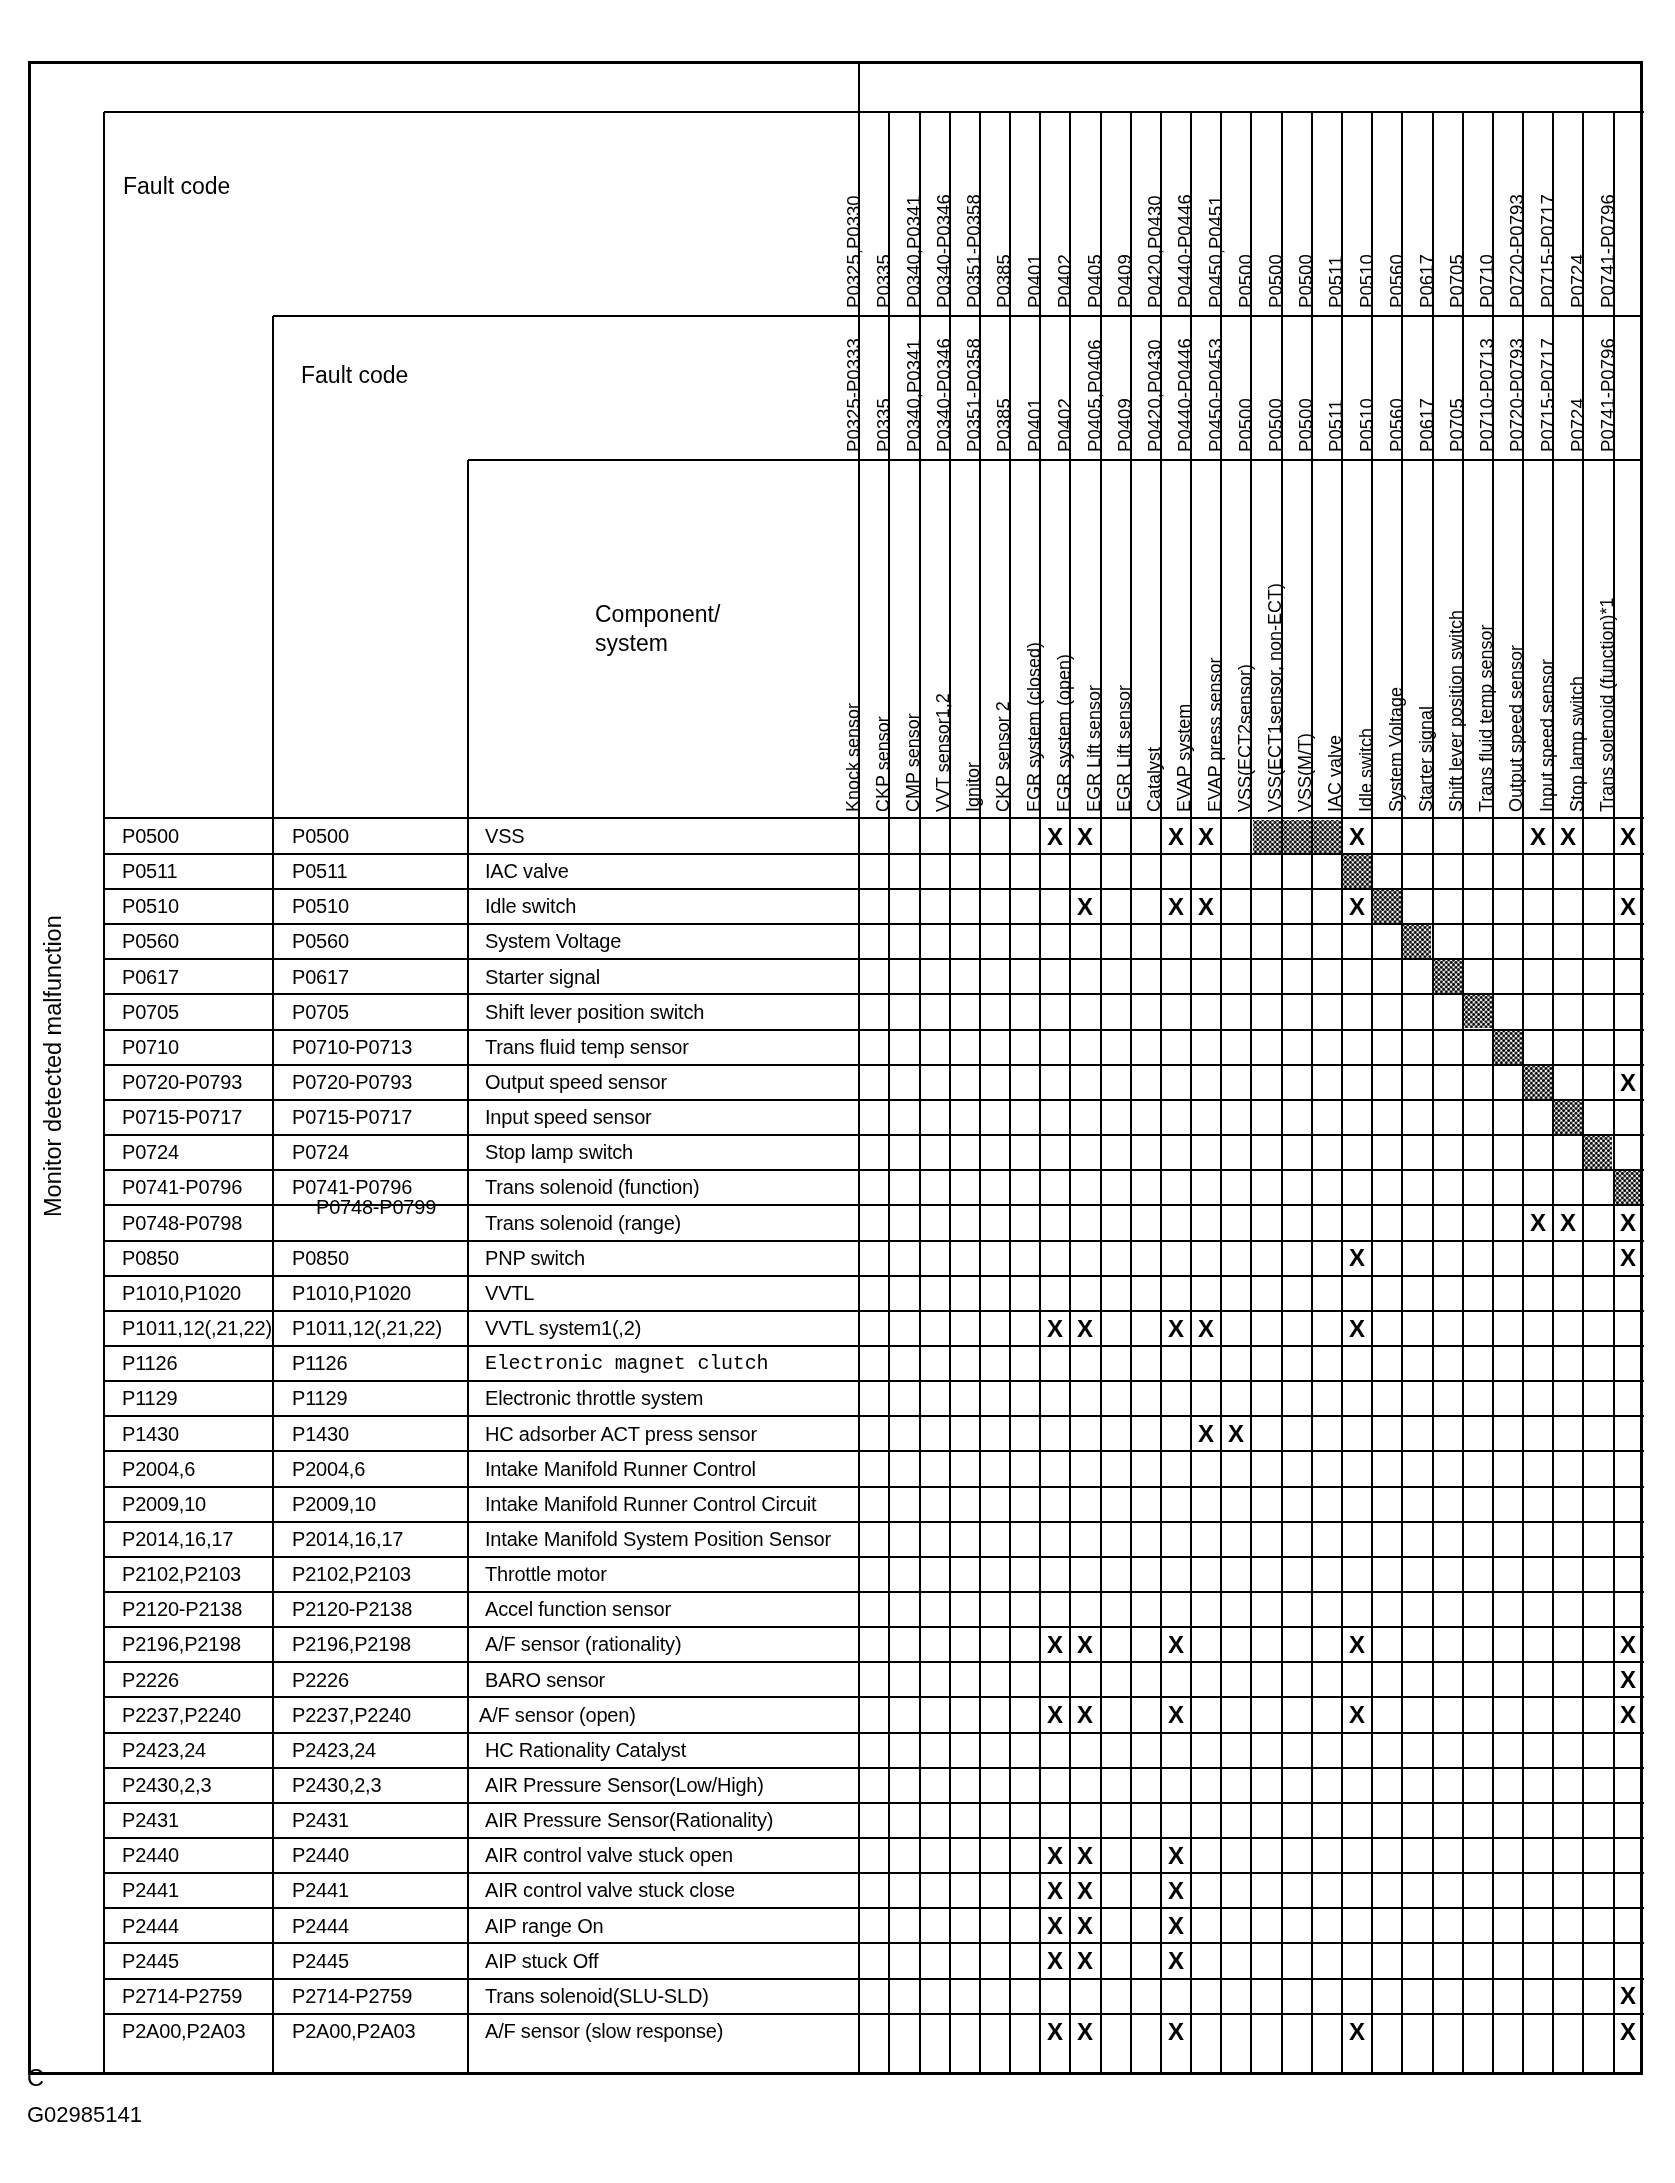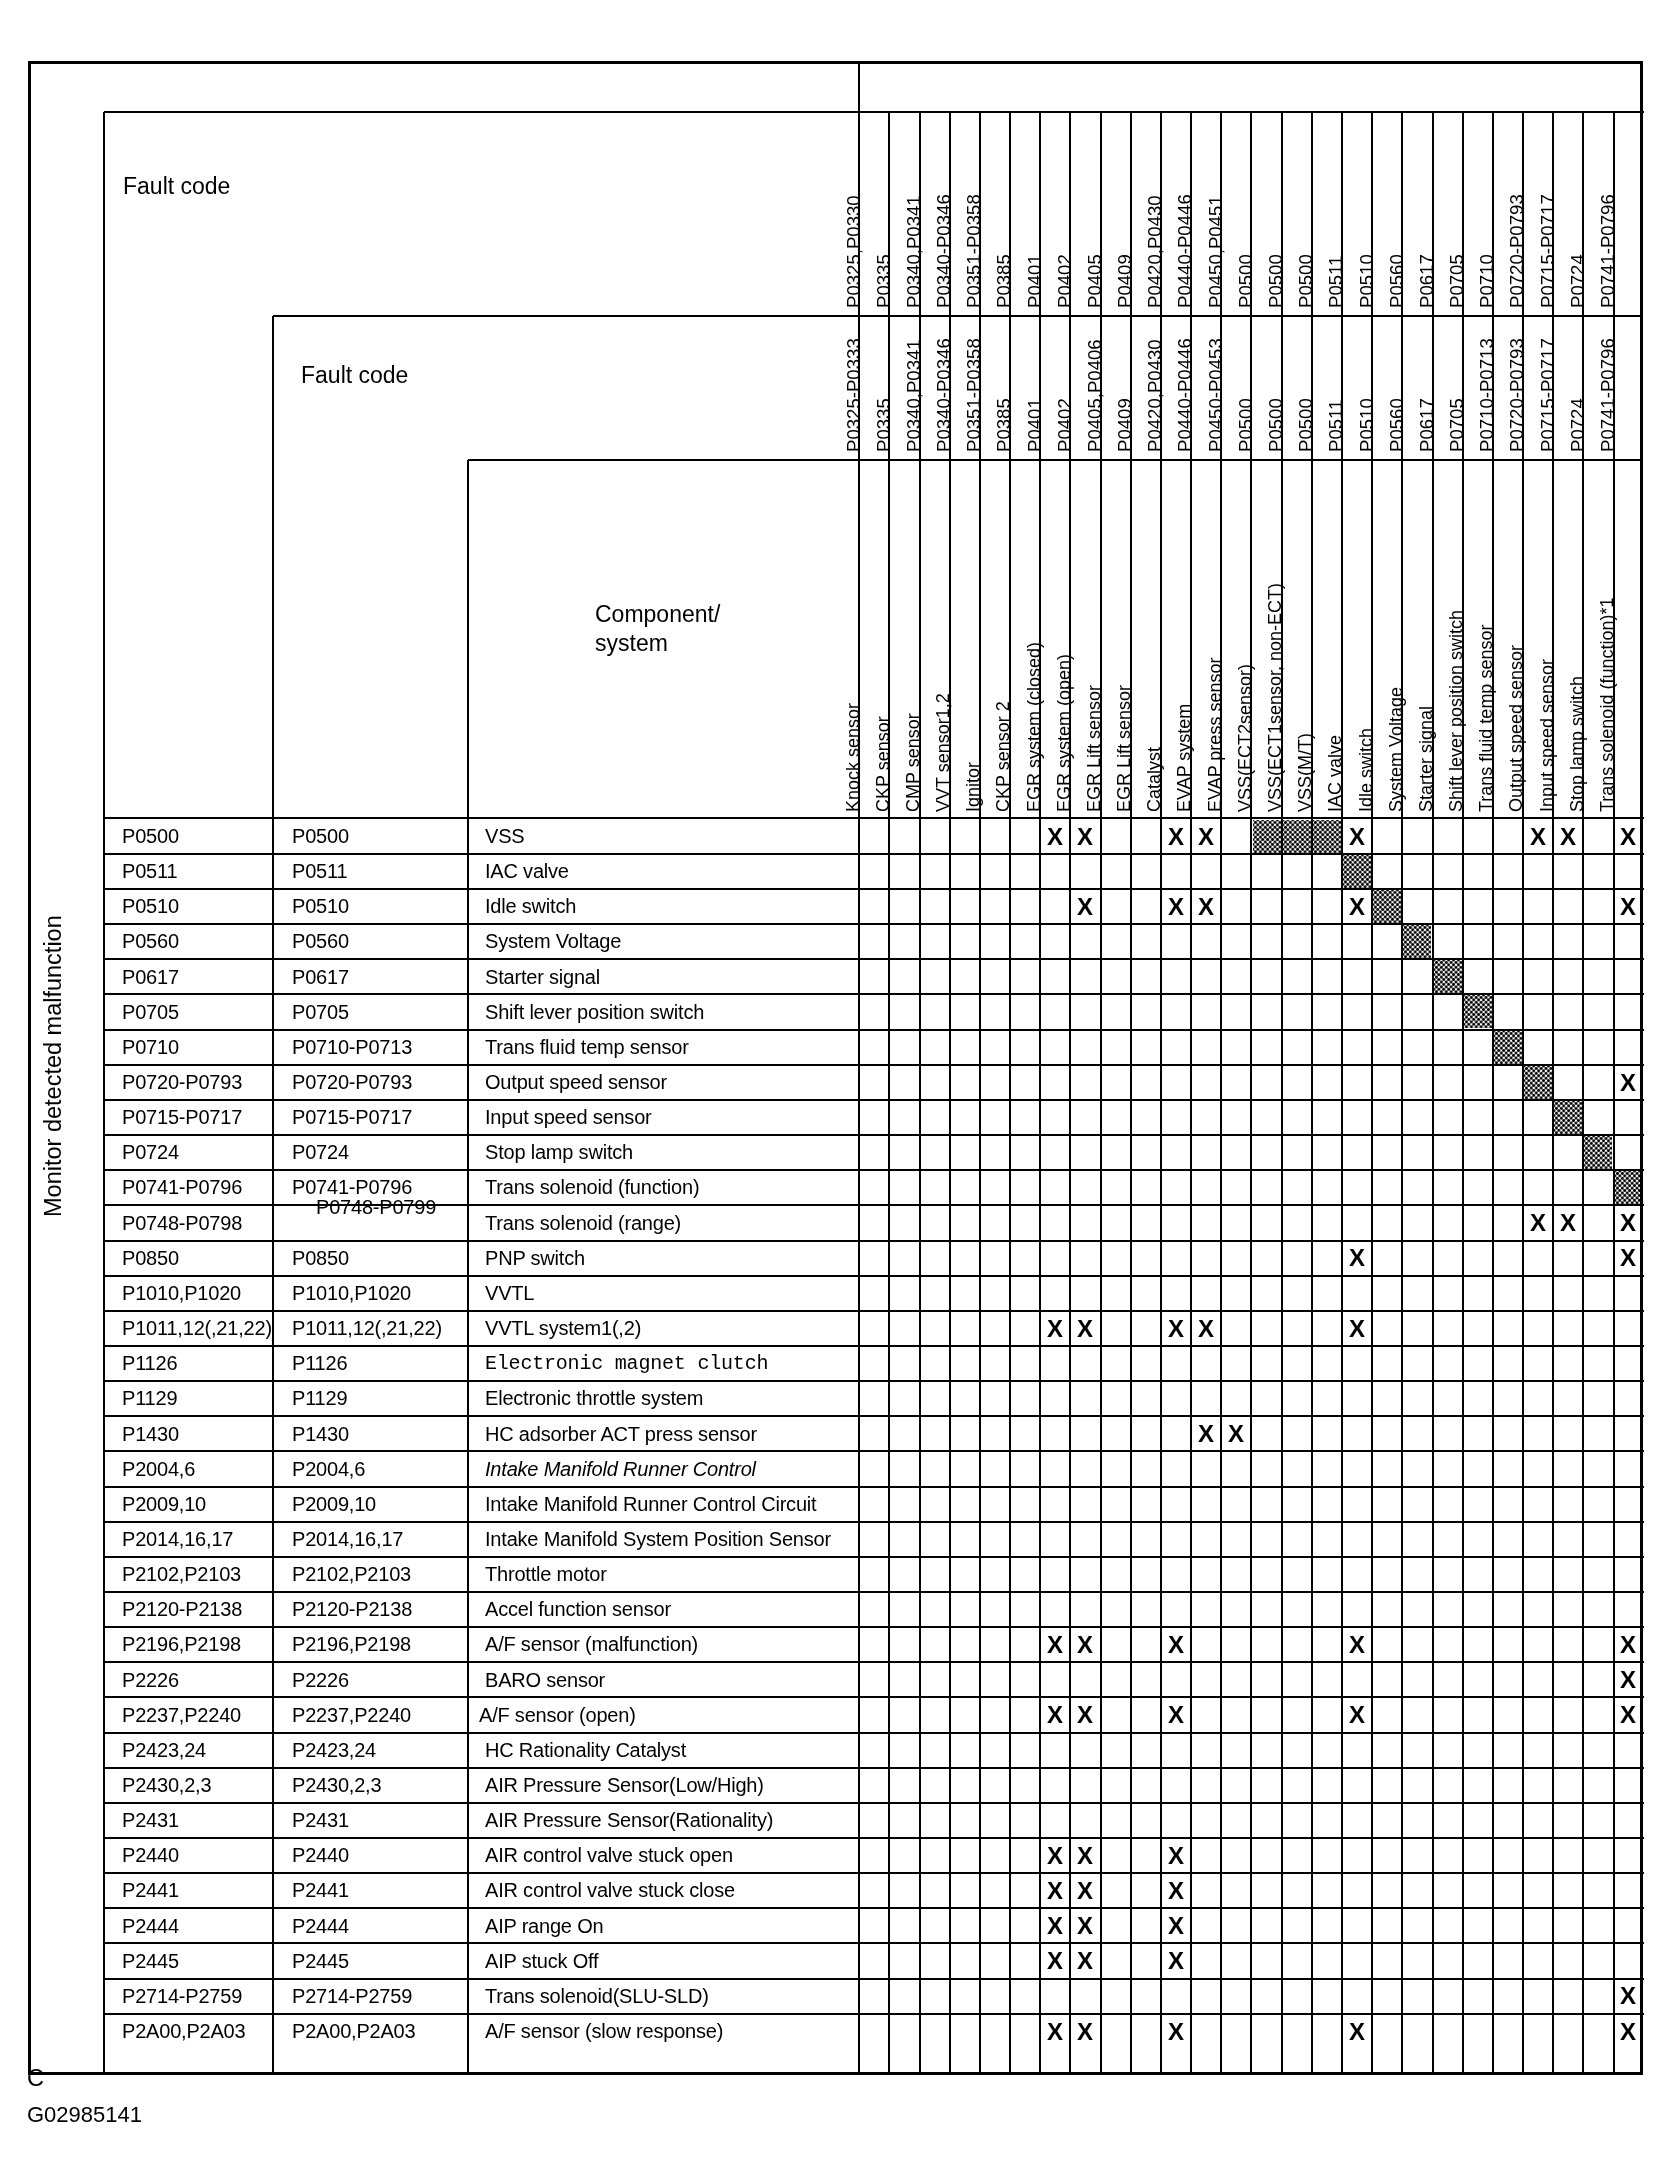--- a/index.html
+++ b/index.html
@@ -287,36 +287,36 @@
       <div class="rowtxt" style="left: 122px; top: 1387px;">P1129</div>
       <div class="rowtxt" style="left: 292px; top: 1387px;">P1129</div>
       <div class="rowtxt" style="left: 485px; top: 1387px;">Electronic throttle system</div>
       <div class="rowtxt" style="left: 122px; top: 1423px;">P1430</div>
       <div class="rowtxt" style="left: 292px; top: 1423px;">P1430</div>
       <div class="rowtxt" style="left: 485px; top: 1423px;">HC adsorber ACT press sensor</div>
       <div class="xmark" style="left: 1191px; top: 1416px; width: 30px; height: 35px;">X</div>
       <div class="xmark" style="left: 1221px; top: 1416px; width: 30px; height: 35px;">X</div>
       <div class="rowtxt" style="left: 122px; top: 1458px;">P2004,6</div>
       <div class="rowtxt" style="left: 292px; top: 1458px;">P2004,6</div>
-      <div class="rowtxt" style="left: 485px; top: 1458px; font-style: italic;">Intake Manifold Runner Control</div>
+      <div class="rowtxt" style="left: 485px; top: 1458px;">Intake Manifold Runner Control</div>
       <div class="rowtxt" style="left: 122px; top: 1493px;">P2009,10</div>
       <div class="rowtxt" style="left: 292px; top: 1493px;">P2009,10</div>
       <div class="rowtxt" style="left: 485px; top: 1493px;">Intake Manifold Runner Control Circuit</div>
       <div class="rowtxt" style="left: 122px; top: 1528px;">P2014,16,17</div>
       <div class="rowtxt" style="left: 292px; top: 1528px;">P2014,16,17</div>
       <div class="rowtxt" style="left: 485px; top: 1528px;">Intake Manifold System Position Sensor</div>
       <div class="rowtxt" style="left: 122px; top: 1563px;">P2102,P2103</div>
       <div class="rowtxt" style="left: 292px; top: 1563px;">P2102,P2103</div>
       <div class="rowtxt" style="left: 485px; top: 1563px;">Throttle motor</div>
       <div class="rowtxt" style="left: 122px; top: 1598px;">P2120-P2138</div>
       <div class="rowtxt" style="left: 292px; top: 1598px;">P2120-P2138</div>
       <div class="rowtxt" style="left: 485px; top: 1598px;">Accel function sensor</div>
       <div class="rowtxt" style="left: 122px; top: 1633px;">P2196,P2198</div>
       <div class="rowtxt" style="left: 292px; top: 1633px;">P2196,P2198</div>
-      <div class="rowtxt" style="left: 485px; top: 1633px;">A/F sensor (malfunction)</div>
+      <div class="rowtxt" style="left: 485px; top: 1633px;">A/F sensor (rationality)</div>
       <div class="xmark" style="left: 1040px; top: 1627px; width: 30px; height: 35px;">X</div>
       <div class="xmark" style="left: 1070px; top: 1627px; width: 30px; height: 35px;">X</div>
       <div class="xmark" style="left: 1161px; top: 1627px; width: 30px; height: 35px;">X</div>
       <div class="xmark" style="left: 1342px; top: 1627px; width: 30px; height: 35px;">X</div>
       <div class="xmark" style="left: 1613px; top: 1627px; width: 30px; height: 35px;">X</div>
       <div class="rowtxt" style="left: 122px; top: 1669px;">P2226</div>
       <div class="rowtxt" style="left: 292px; top: 1669px;">P2226</div>
       <div class="rowtxt" style="left: 485px; top: 1669px;">BARO sensor</div>
       <div class="xmark" style="left: 1613px; top: 1662px; width: 30px; height: 35px;">X</div>
       <div class="rowtxt" style="left: 122px; top: 1704px;">P2237,P2240</div>

